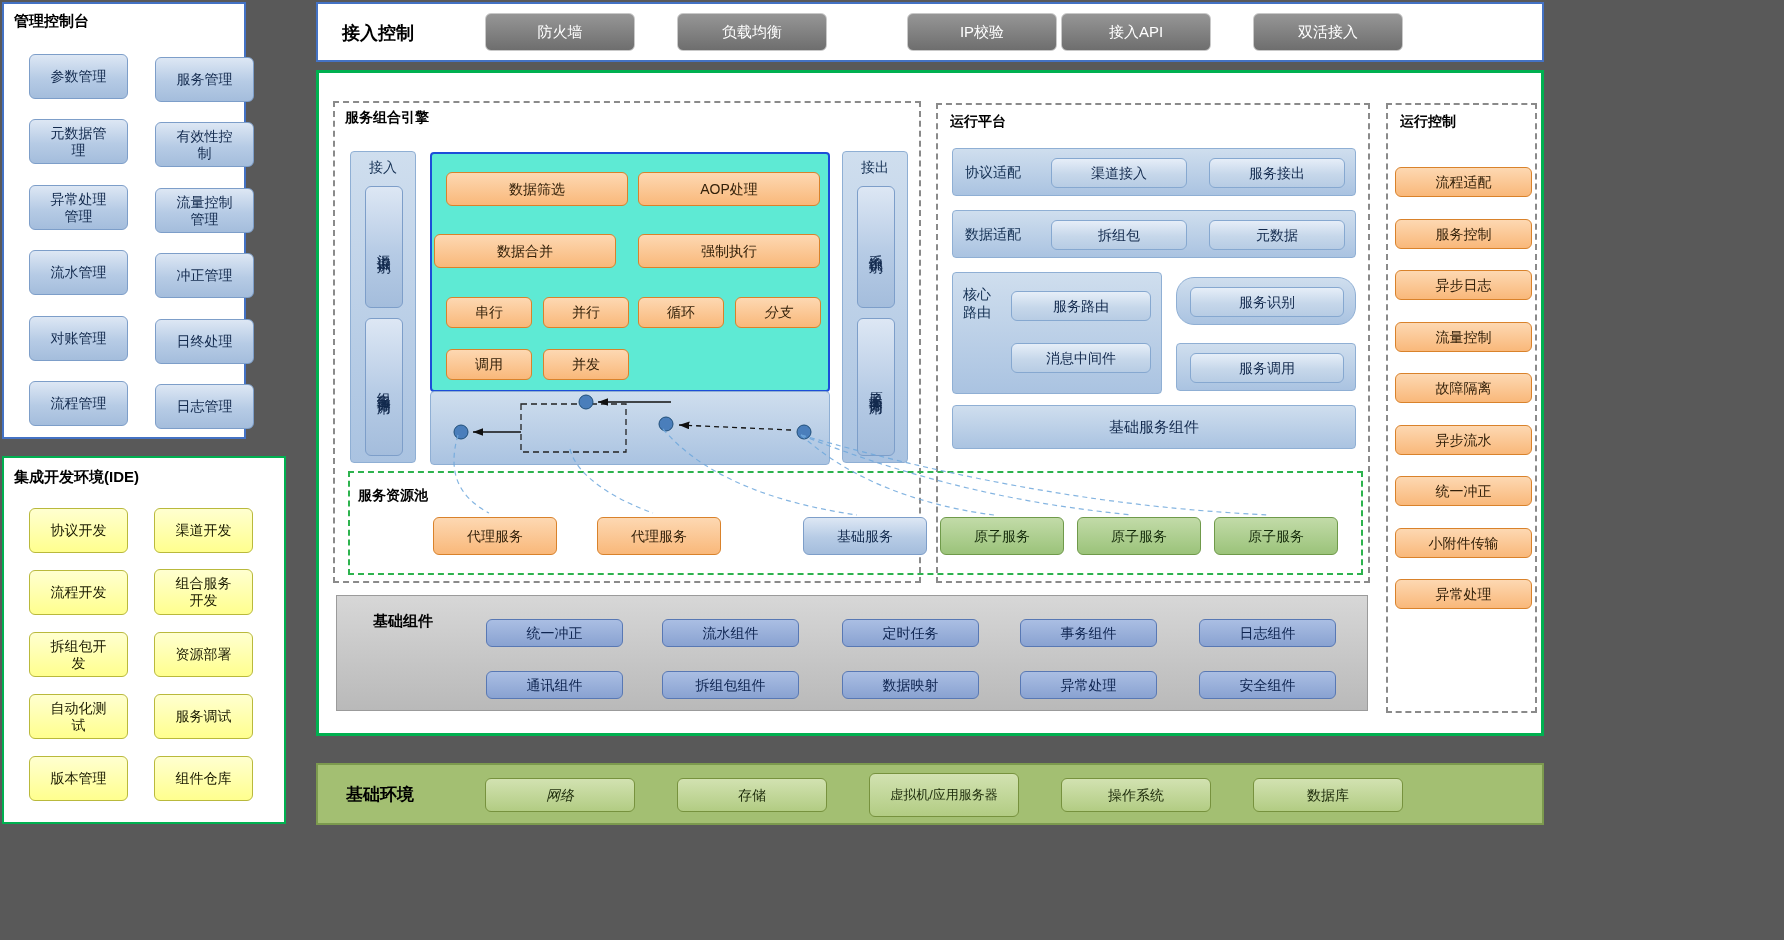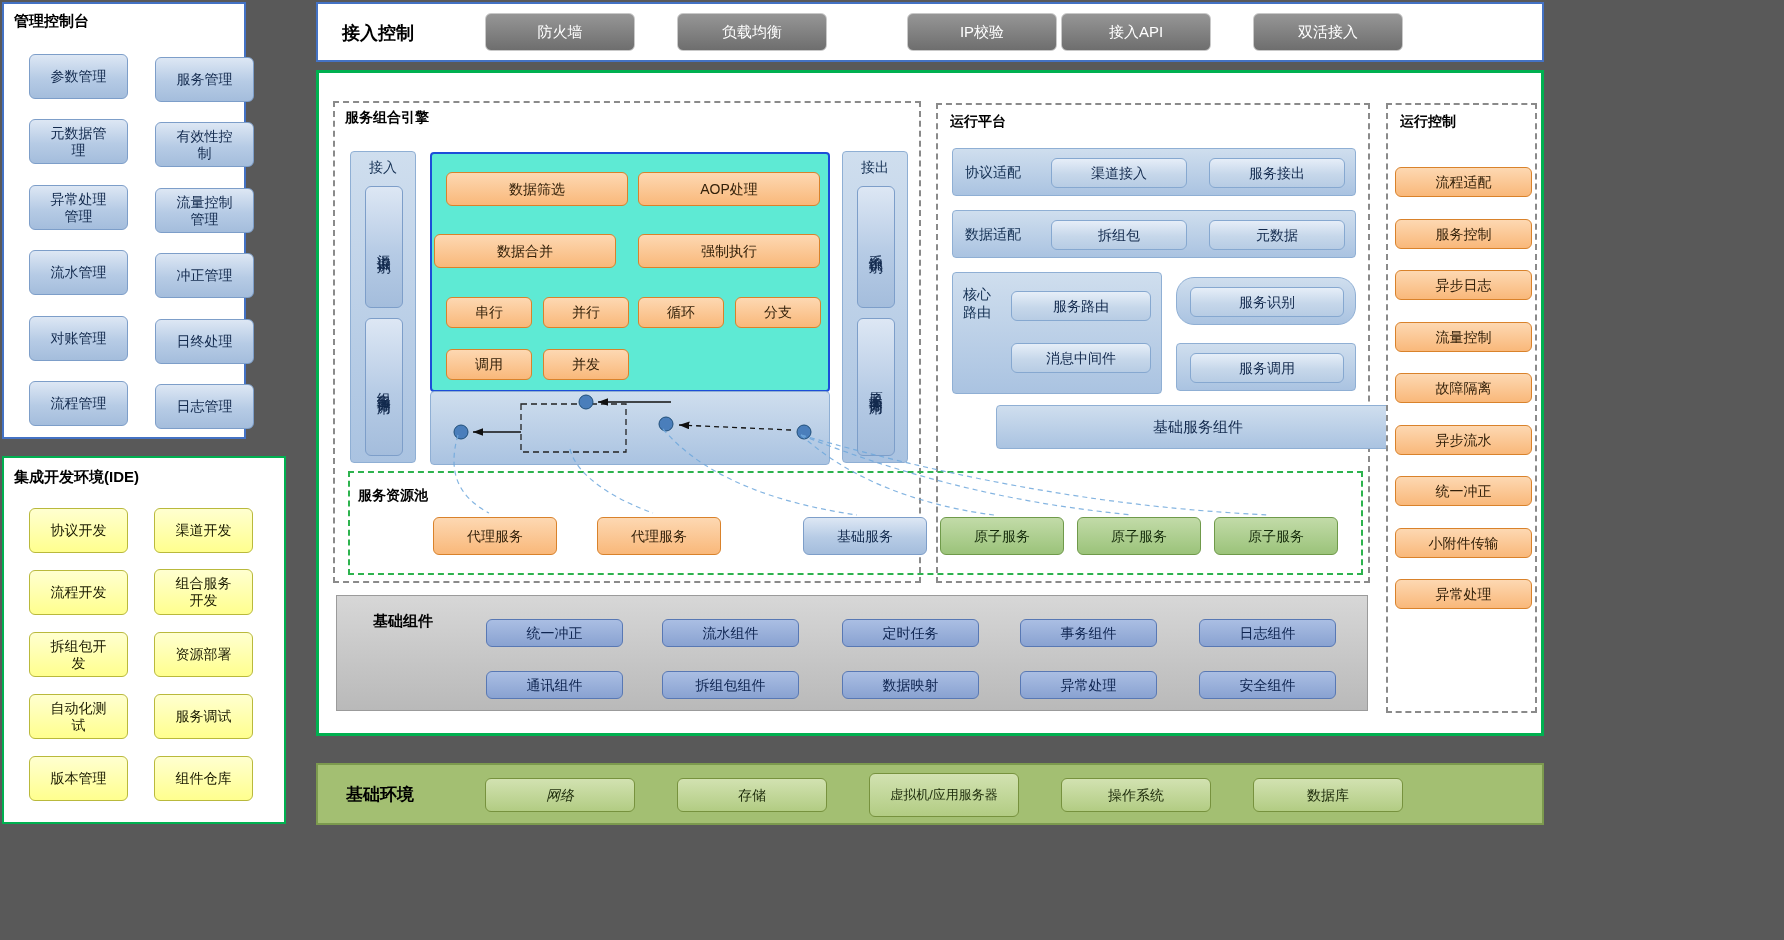--- a/index.html
+++ b/index.html
@@ -83,21 +83,21 @@
       </div>
 
       <div class="abs" style="left:95px;top:40px;width:400px;height:240px;background:#5eead4;border:2px solid #1d4ed8;border-radius:4px;box-sizing:border-box;margin-top:9px;">
         <div class="btn b-orange" style="left:14px;top:18px;width:182px;height:34px;">数据筛选</div>
         <div class="btn b-orange" style="left:206px;top:18px;width:182px;height:34px;">AOP处理</div>
         <div class="btn b-orange" style="left:2px;top:80px;width:182px;height:34px;">数据合并</div>
         <div class="btn b-orange" style="left:206px;top:80px;width:182px;height:34px;">强制执行</div>
         <div class="btn b-orange" style="left:14px;top:143px;width:86px;height:31px;">串行</div>
         <div class="btn b-orange" style="left:111px;top:143px;width:86px;height:31px;">并行</div>
         <div class="btn b-orange" style="left:206px;top:143px;width:86px;height:31px;">循环</div>
-        <div class="btn b-orange" style="left:303px;top:143px;width:86px;height:31px;">分支</div>
+        <div class="btn b-orange" style="left:303px;top:143px;width:86px;height:31px;font-style:italic;">分支</div>
         <div class="btn b-orange" style="left:14px;top:195px;width:86px;height:31px;">调用</div>
         <div class="btn b-orange" style="left:111px;top:195px;width:86px;height:31px;">并发</div>
       </div>
 
       <div class="bluebox" style="left:95px;top:288px;width:400px;height:74px;">
         <svg width="400" height="74" viewBox="0 0 400 74">
           <defs>
             <marker id="arr" markerWidth="9" markerHeight="7" refX="8" refY="3" orient="auto">
               <path d="M0,0 L8,3 L0,6 z" fill="#111"></path>
             </marker>
@@ -141,21 +141,21 @@
         <div class="btn b-lblue" style="left:58px;top:70px;width:140px;height:30px;">消息中间件</div>
       </div>
 
       <div class="bluebox" style="left:238px;top:172px;width:180px;height:48px;border-radius:18px;">
         <div class="btn b-lblue" style="left:13px;top:9px;width:154px;height:30px;">服务识别</div>
       </div>
       <div class="bluebox" style="left:238px;top:238px;width:180px;height:48px;">
         <div class="btn b-lblue" style="left:13px;top:9px;width:154px;height:30px;">服务调用</div>
       </div>
 
-      <div class="bluebox" style="left:14px;top:300px;width:404px;height:44px;display:flex;align-items:center;justify-content:center;font-size:15px;color:#12294d;margin-left:44px;">基础服务组件</div>
+      <div class="bluebox" style="left:14px;top:300px;width:404px;height:44px;display:flex;align-items:center;justify-content:center;font-size:15px;color:#12294d;">基础服务组件</div>
     </div>
 
     <div class="dash" style="left:1067px;top:30px;width:151px;height:610px;background:#fff;">
       <div class="title" style="left:12px;top:8px;font-size:14px;">运行控制</div>
       <div class="btn b-orange" style="left:7px;top:62px;width:137px;height:30px;">流程适配</div>
       <div class="btn b-orange" style="left:7px;top:114px;width:137px;height:30px;">服务控制</div>
       <div class="btn b-orange" style="left:7px;top:165px;width:137px;height:30px;">异步日志</div>
       <div class="btn b-orange" style="left:7px;top:217px;width:137px;height:30px;">流量控制</div>
       <div class="btn b-orange" style="left:7px;top:268px;width:137px;height:30px;">故障隔离</div>
       <div class="btn b-orange" style="left:7px;top:320px;width:137px;height:30px;">异步流水</div>

